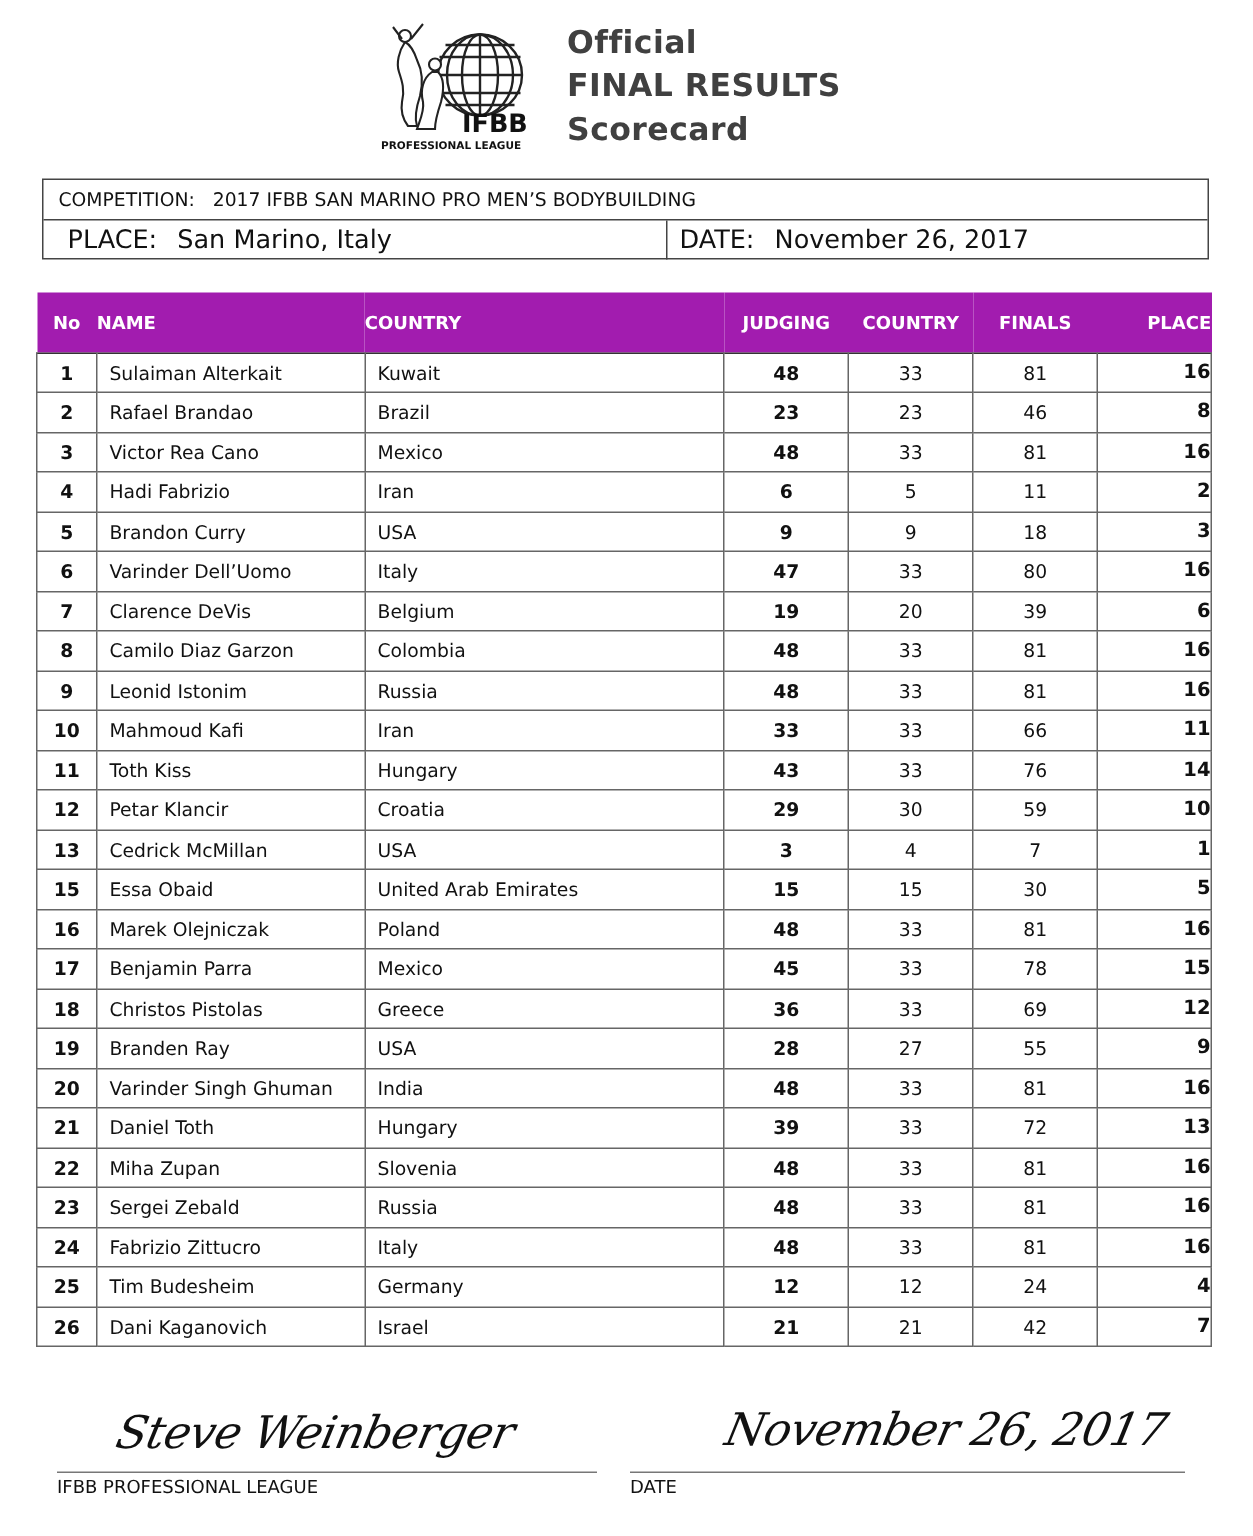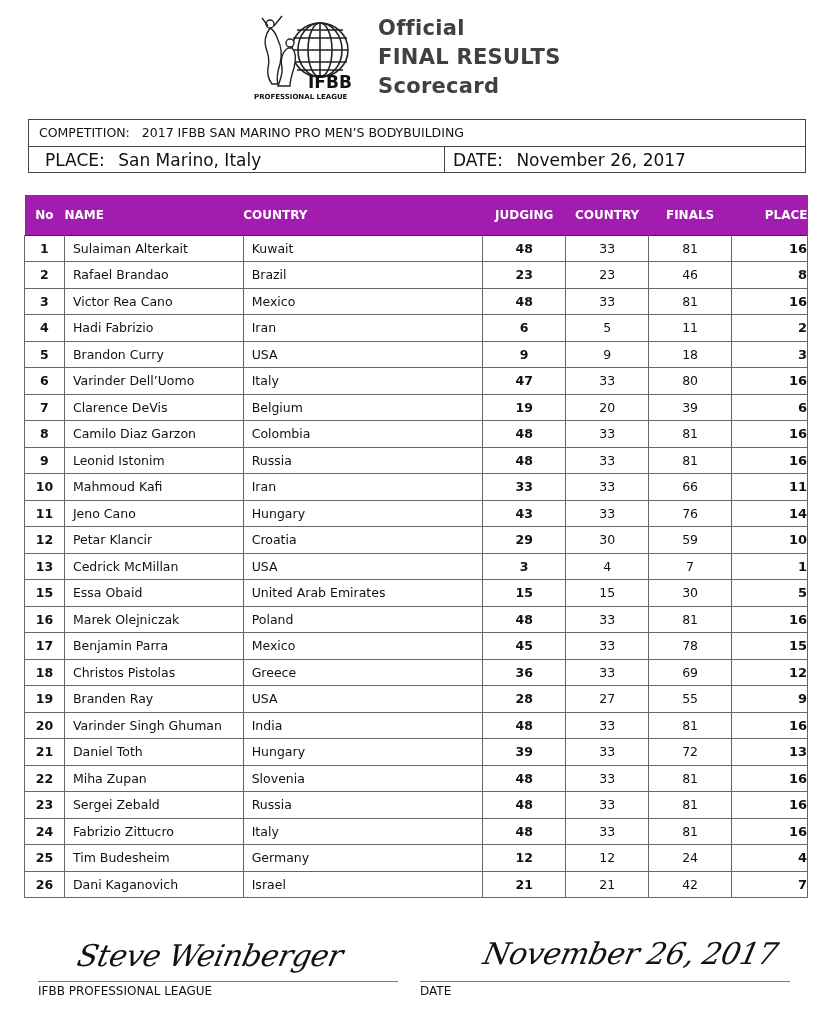--- a/index.html
+++ b/index.html
@@ -188,21 +188,21 @@
         <td class="c-no">10</td>
         <td class="c-name">Mahmoud Kafi</td>
         <td class="c-country">Iran</td>
         <td class="c-judging">33</td>
         <td class="c-finals">33</td>
         <td class="c-total">66</td>
         <td class="c-place">11</td>
       </tr>
       <tr>
         <td class="c-no">11</td>
-        <td class="c-name">Jeno Cano</td>
+        <td class="c-name">Toth Kiss</td>
         <td class="c-country">Hungary</td>
         <td class="c-judging">43</td>
         <td class="c-finals">33</td>
         <td class="c-total">76</td>
         <td class="c-place">14</td>
       </tr>
       <tr>
         <td class="c-no">12</td>
         <td class="c-name">Petar Klancir</td>
         <td class="c-country">Croatia</td>

